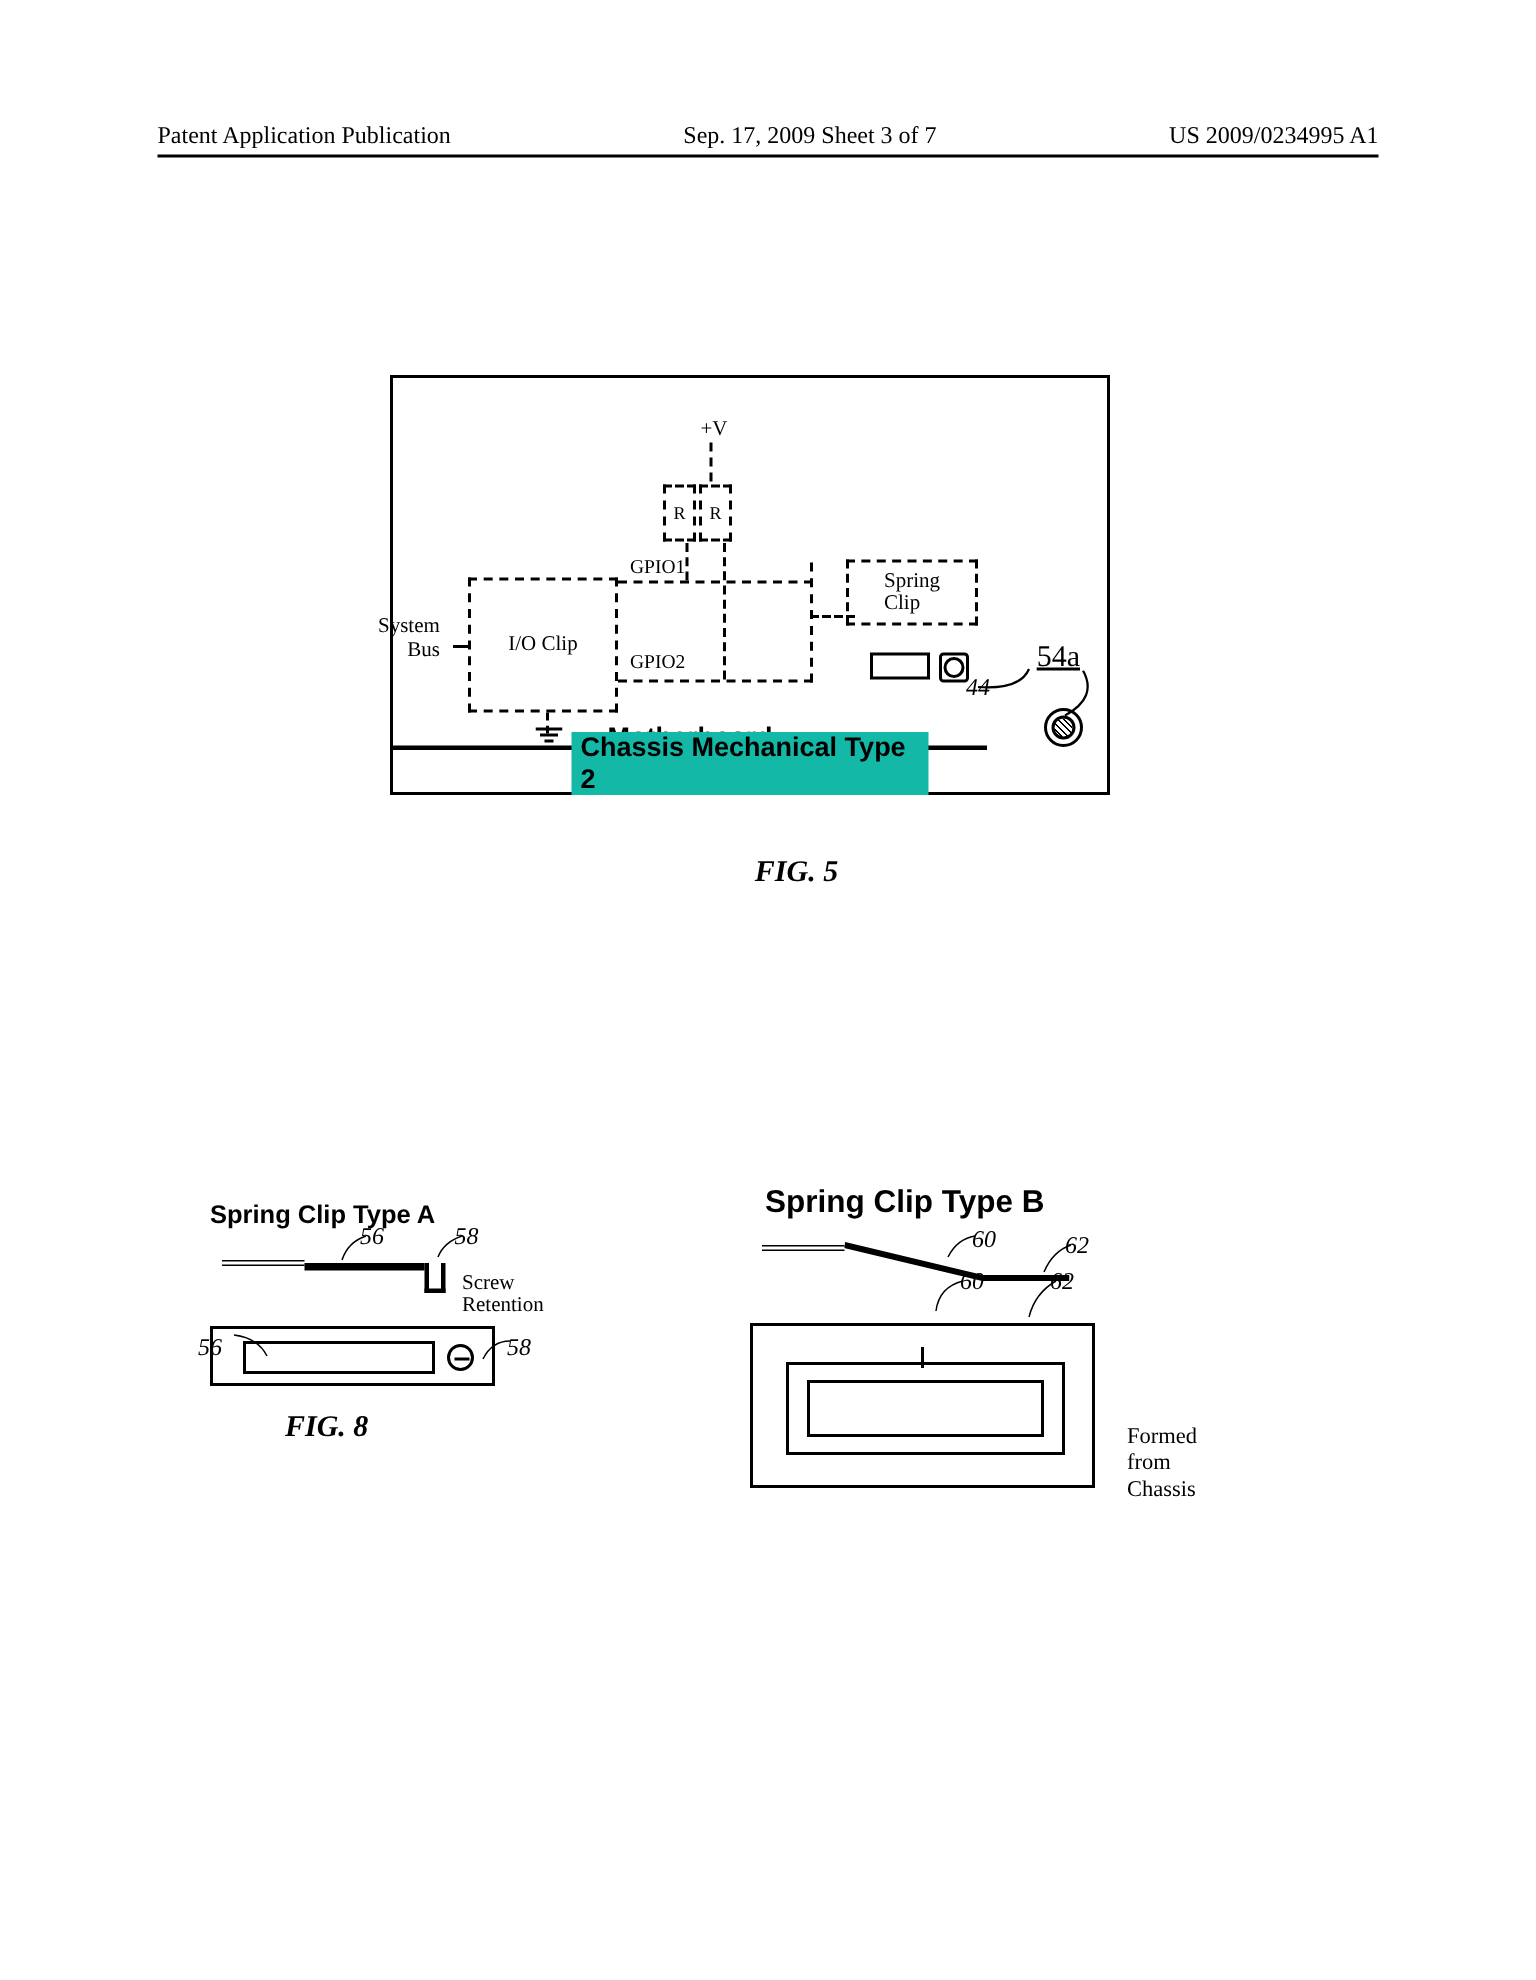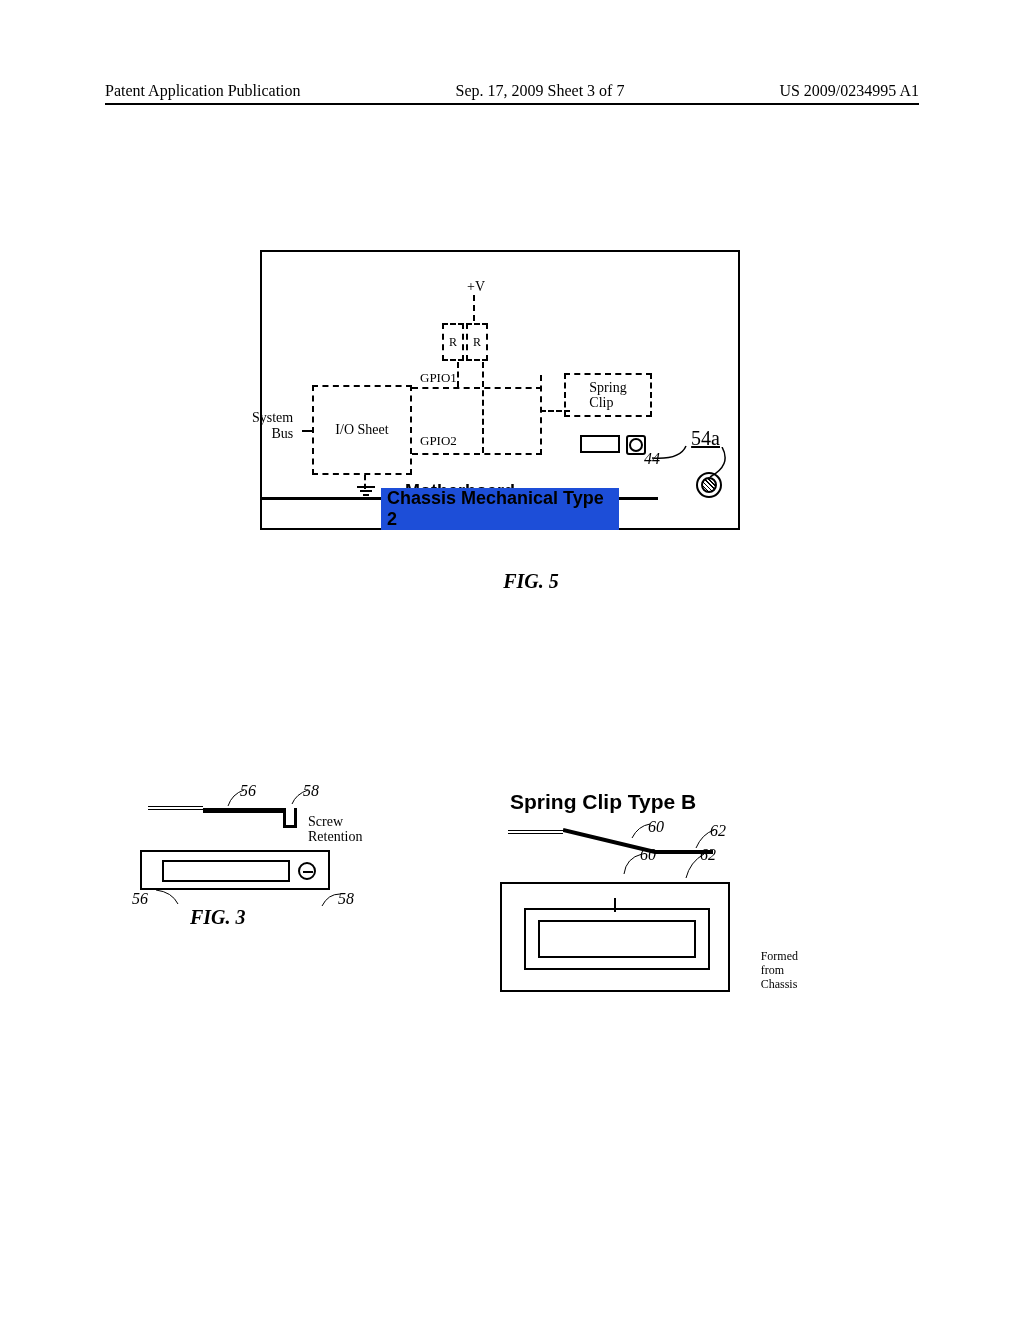--- a/index.html
+++ b/index.html
@@ -51,21 +51,21 @@
     font-size: 18px;
     background: #fff;
     padding: 0 8px;
   }
   .chassis-label {
     position: absolute;
     bottom: -2px; left: 50%; transform: translateX(-50%);
     font-weight: bold;
     font-family: Arial, sans-serif;
     font-size: 18px;
-    background: #1d4ed8;
+    background: #14b8a6;
     padding: 0 6px;
   }
 
   .dashed-box {
     border: 2px dashed #000;
     position: absolute;
     text-align: left;
     display: flex;
     align-items: center;
     justify-content: center;
@@ -161,21 +161,21 @@
     position:absolute; left:55px; top:0; width:150px; height:28px;
   }
   .clipB-side .ramp svg { width:100%; height:100%; }
 
   .clipB-top {
     position: relative; width: 230px; height: 110px; border:2px solid #000; margin-top: 18px;
   }
   .clipB-top .outer { position:absolute; left:22px; top:24px; width:186px; height:62px; border:2px solid #000; }
   .clipB-top .inner { position:absolute; left:36px; top:36px; width:158px; height:38px; border:2px solid #000; }
   .clipB-top .stem  { position:absolute; left:112px; top:14px; height:14px; border-left:2px solid #000; }
-  .formed { position:absolute; right: -70px; top: 66px; font-size: 12px; line-height:1.15; }
+  .formed { position:absolute; right: -70px; top: 66px; font-size: 15px; line-height:1.15; }
   .ref60 { position:absolute; font-style: italic; font-size: 16px; }
   .ref62 { position:absolute; font-style: italic; font-size: 16px; }
 
   .fig7-caption { font-style: italic; font-weight: bold; font-size: 20px; margin-top: 16px; margin-left: 88px; }
 
   .lead-curve { position:absolute; }
 </style>
 </head>
 <body>
 
@@ -195,21 +195,21 @@
       <div class="r-pair">
         <div class="r-box">R</div>
         <div class="r-box">R</div>
       </div>
 
       <div class="sysbus" style="white-space:pre">System
 Bus</div>
       <div class="dashline-h" style="left:40px; top:165px; width:10px;"></div>
 
       <div class="dashed-box io-port">
-        <span>I/O Sheet</span>
+        <span>I/O Clip</span>
       </div>
 
       <div class="gpio1">GPIO1</div>
       <div class="dashline-h" style="left:150px; top:122px; width:130px;"></div>
       <div class="dashline-v" style="left:195px; top:97px; height:25px;"></div>
 
       <div class="gpio2">GPIO2</div>
       <div class="dashline-h" style="left:150px; top:188px; width:130px;"></div>
       <div class="dashline-v" style="left:220px; top:97px; height:91px;"></div>
 
@@ -243,20 +243,21 @@
     </svg>
 
     <div class="mounthole"></div>
 
     <div class="chassis-label">Chassis Mechanical Type 2</div>
   </div>
 </div>
 <div class="fig5-caption">FIG. 5</div>
 
 <div class="fig6">
+  <div class="fig6-title">Spring Clip Type A</div>
 
   <div class="clipA-side">
     <div class="lead"></div>
     <div class="body"></div>
     <div class="drop"></div>
     <div class="ref56" style="left:92px; top:-18px;">56</div>
     <div class="ref58" style="left:155px; top:-18px;">58</div>
     <svg class="lead-curve" style="left:78px; top:-12px;" width="22" height="20">
         <path d="M18 2 Q6 6 2 18" stroke="#000" fill="none"></path>
       </svg>
@@ -273,21 +274,21 @@
   </div>
   <div class="ref56" style="left:-8px; top:90px;">56</div>
   <svg class="lead-curve" style="left:14px; top:88px;" width="26" height="20">
       <path d="M2 2 Q18 4 24 16" stroke="#000" fill="none"></path>
     </svg>
   <div class="ref58" style="left:198px; top:90px;">58</div>
   <svg class="lead-curve" style="left:180px; top:92px;" width="22" height="16">
       <path d="M20 2 Q8 2 2 14" stroke="#000" fill="none"></path>
     </svg>
 
-  <div class="fig6-caption">FIG. 3</div>
+  <div class="fig6-caption">FIG. 8</div>
 </div>
 
 <div class="fig7">
   <div class="fig7-title">Spring Clip Type B</div>
 
   <div class="clipB-side">
     <div class="lead"></div>
     <div class="ramp">
       <svg viewBox="0 0 150 28" preserveAspectRatio="none">
         <path d="M0 2 L92 24 L150 24" stroke="#000" stroke-width="4" fill="none"></path>

